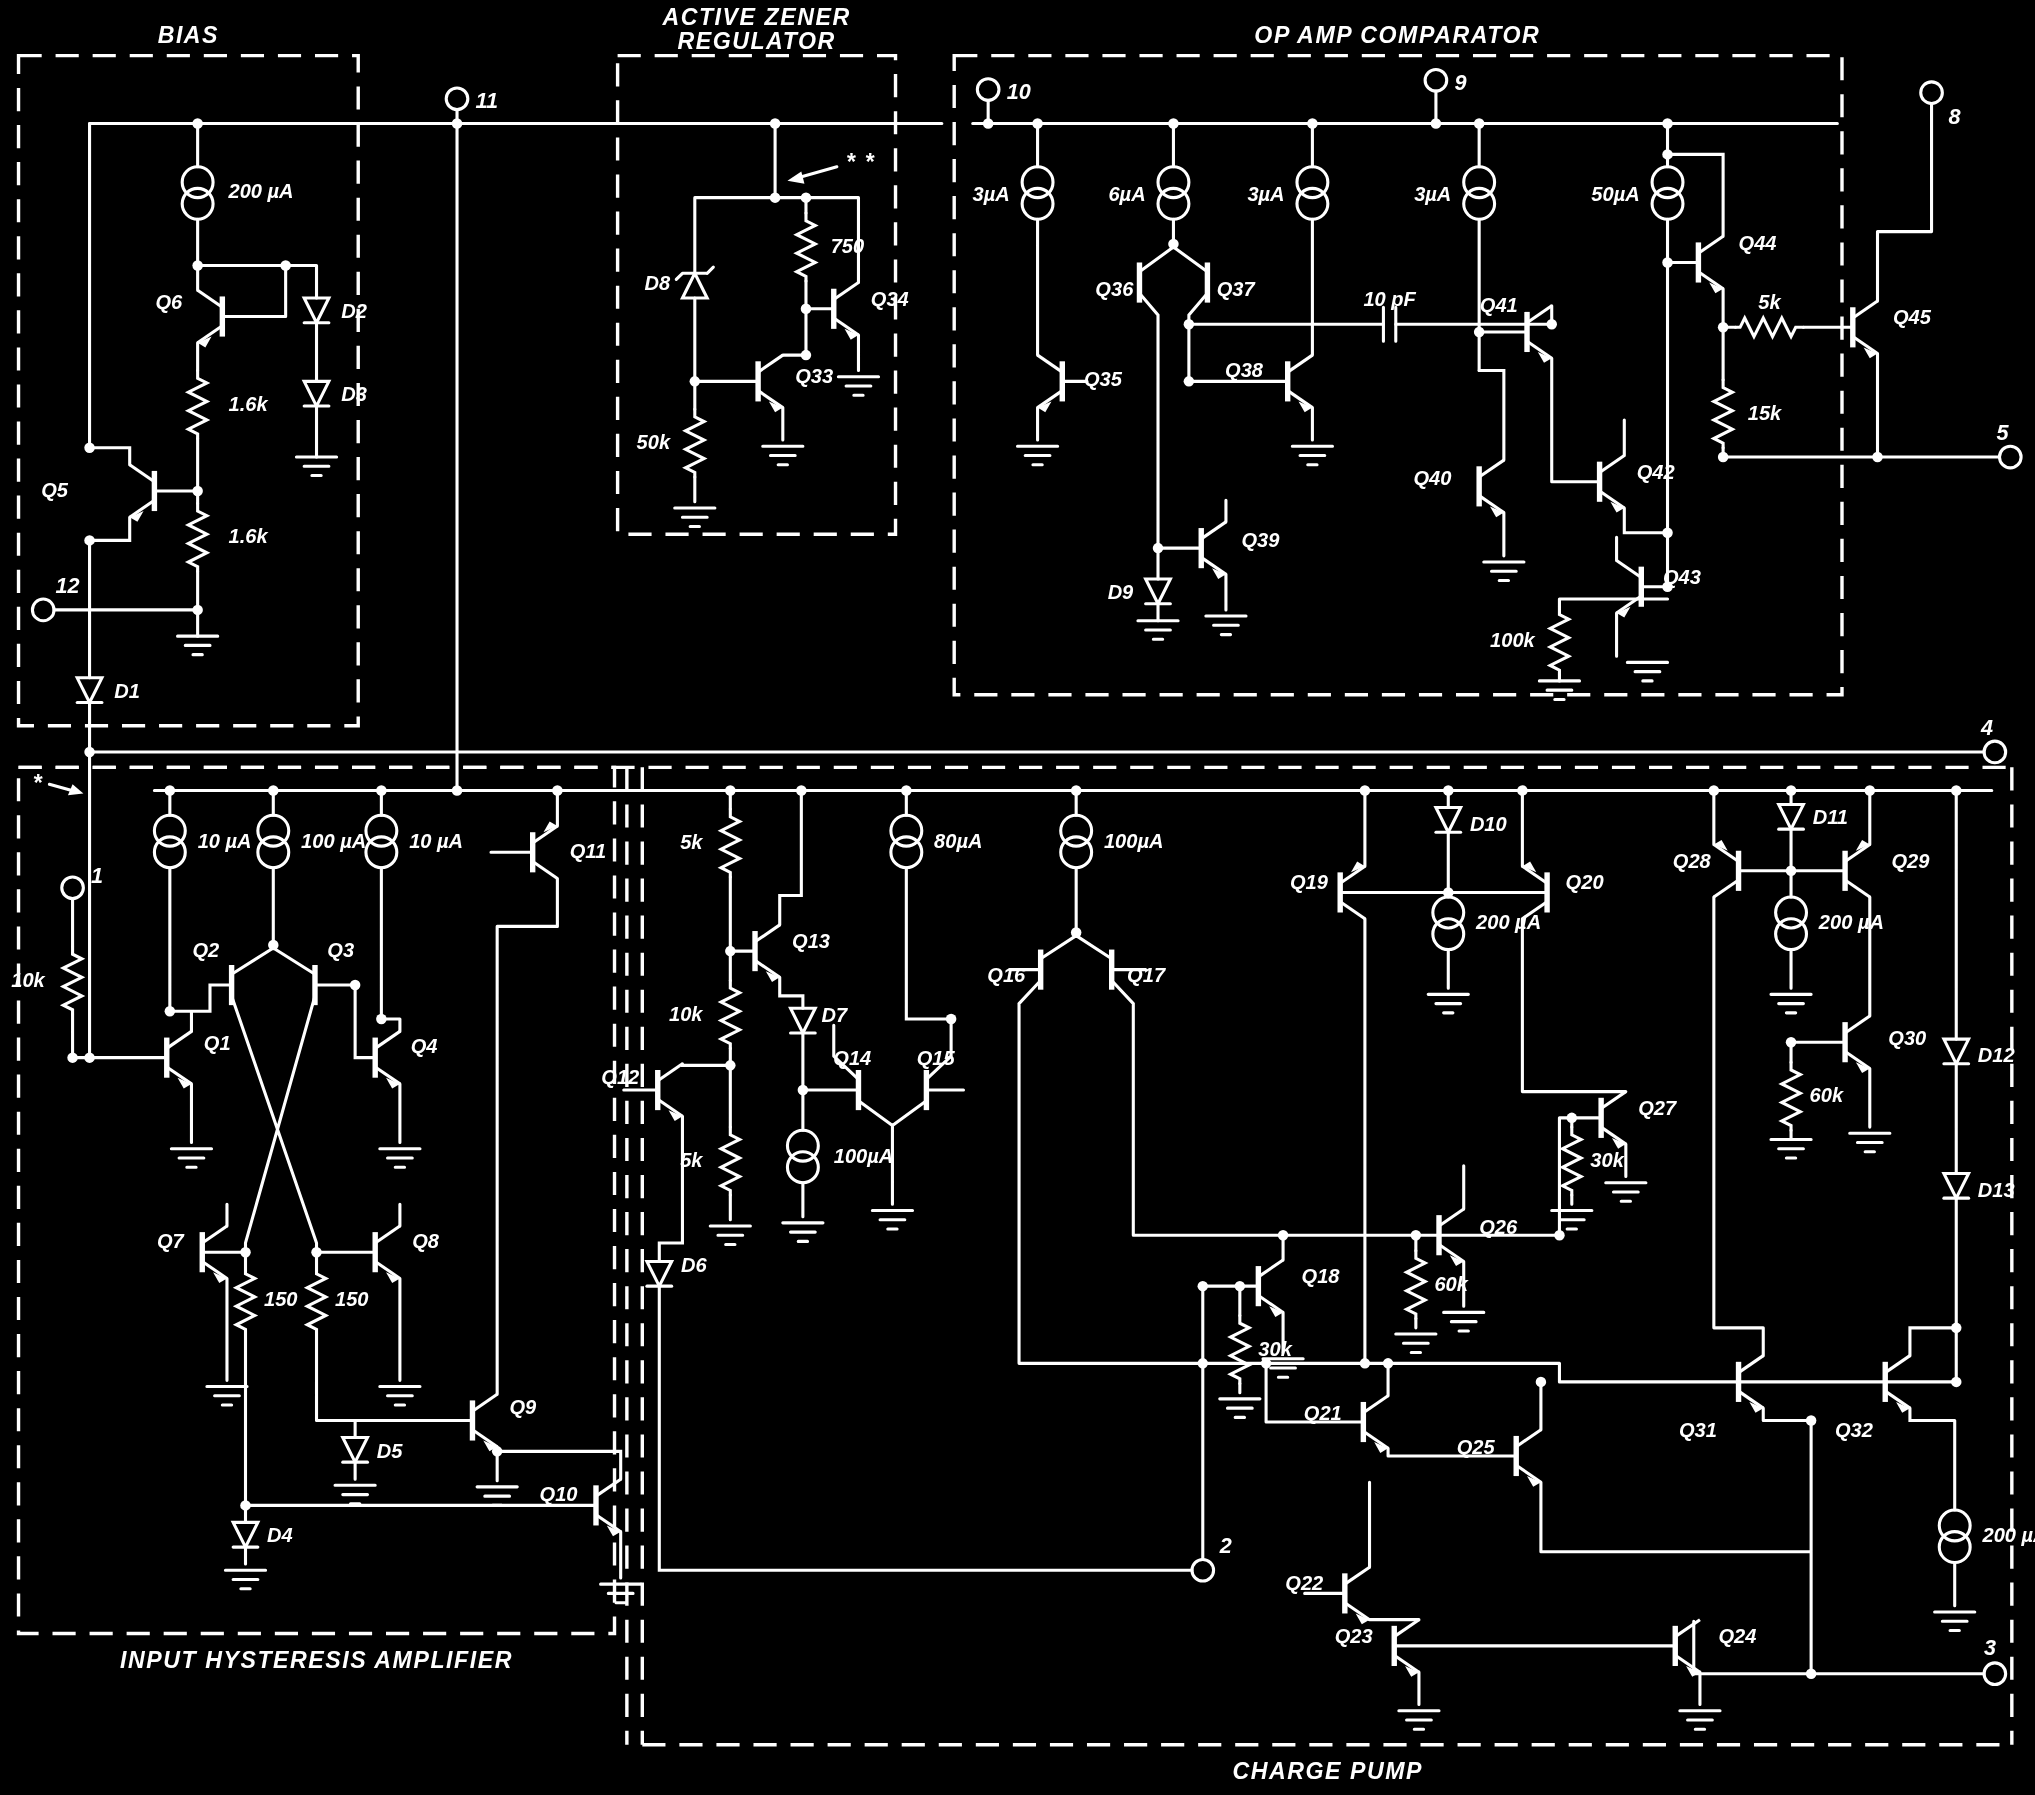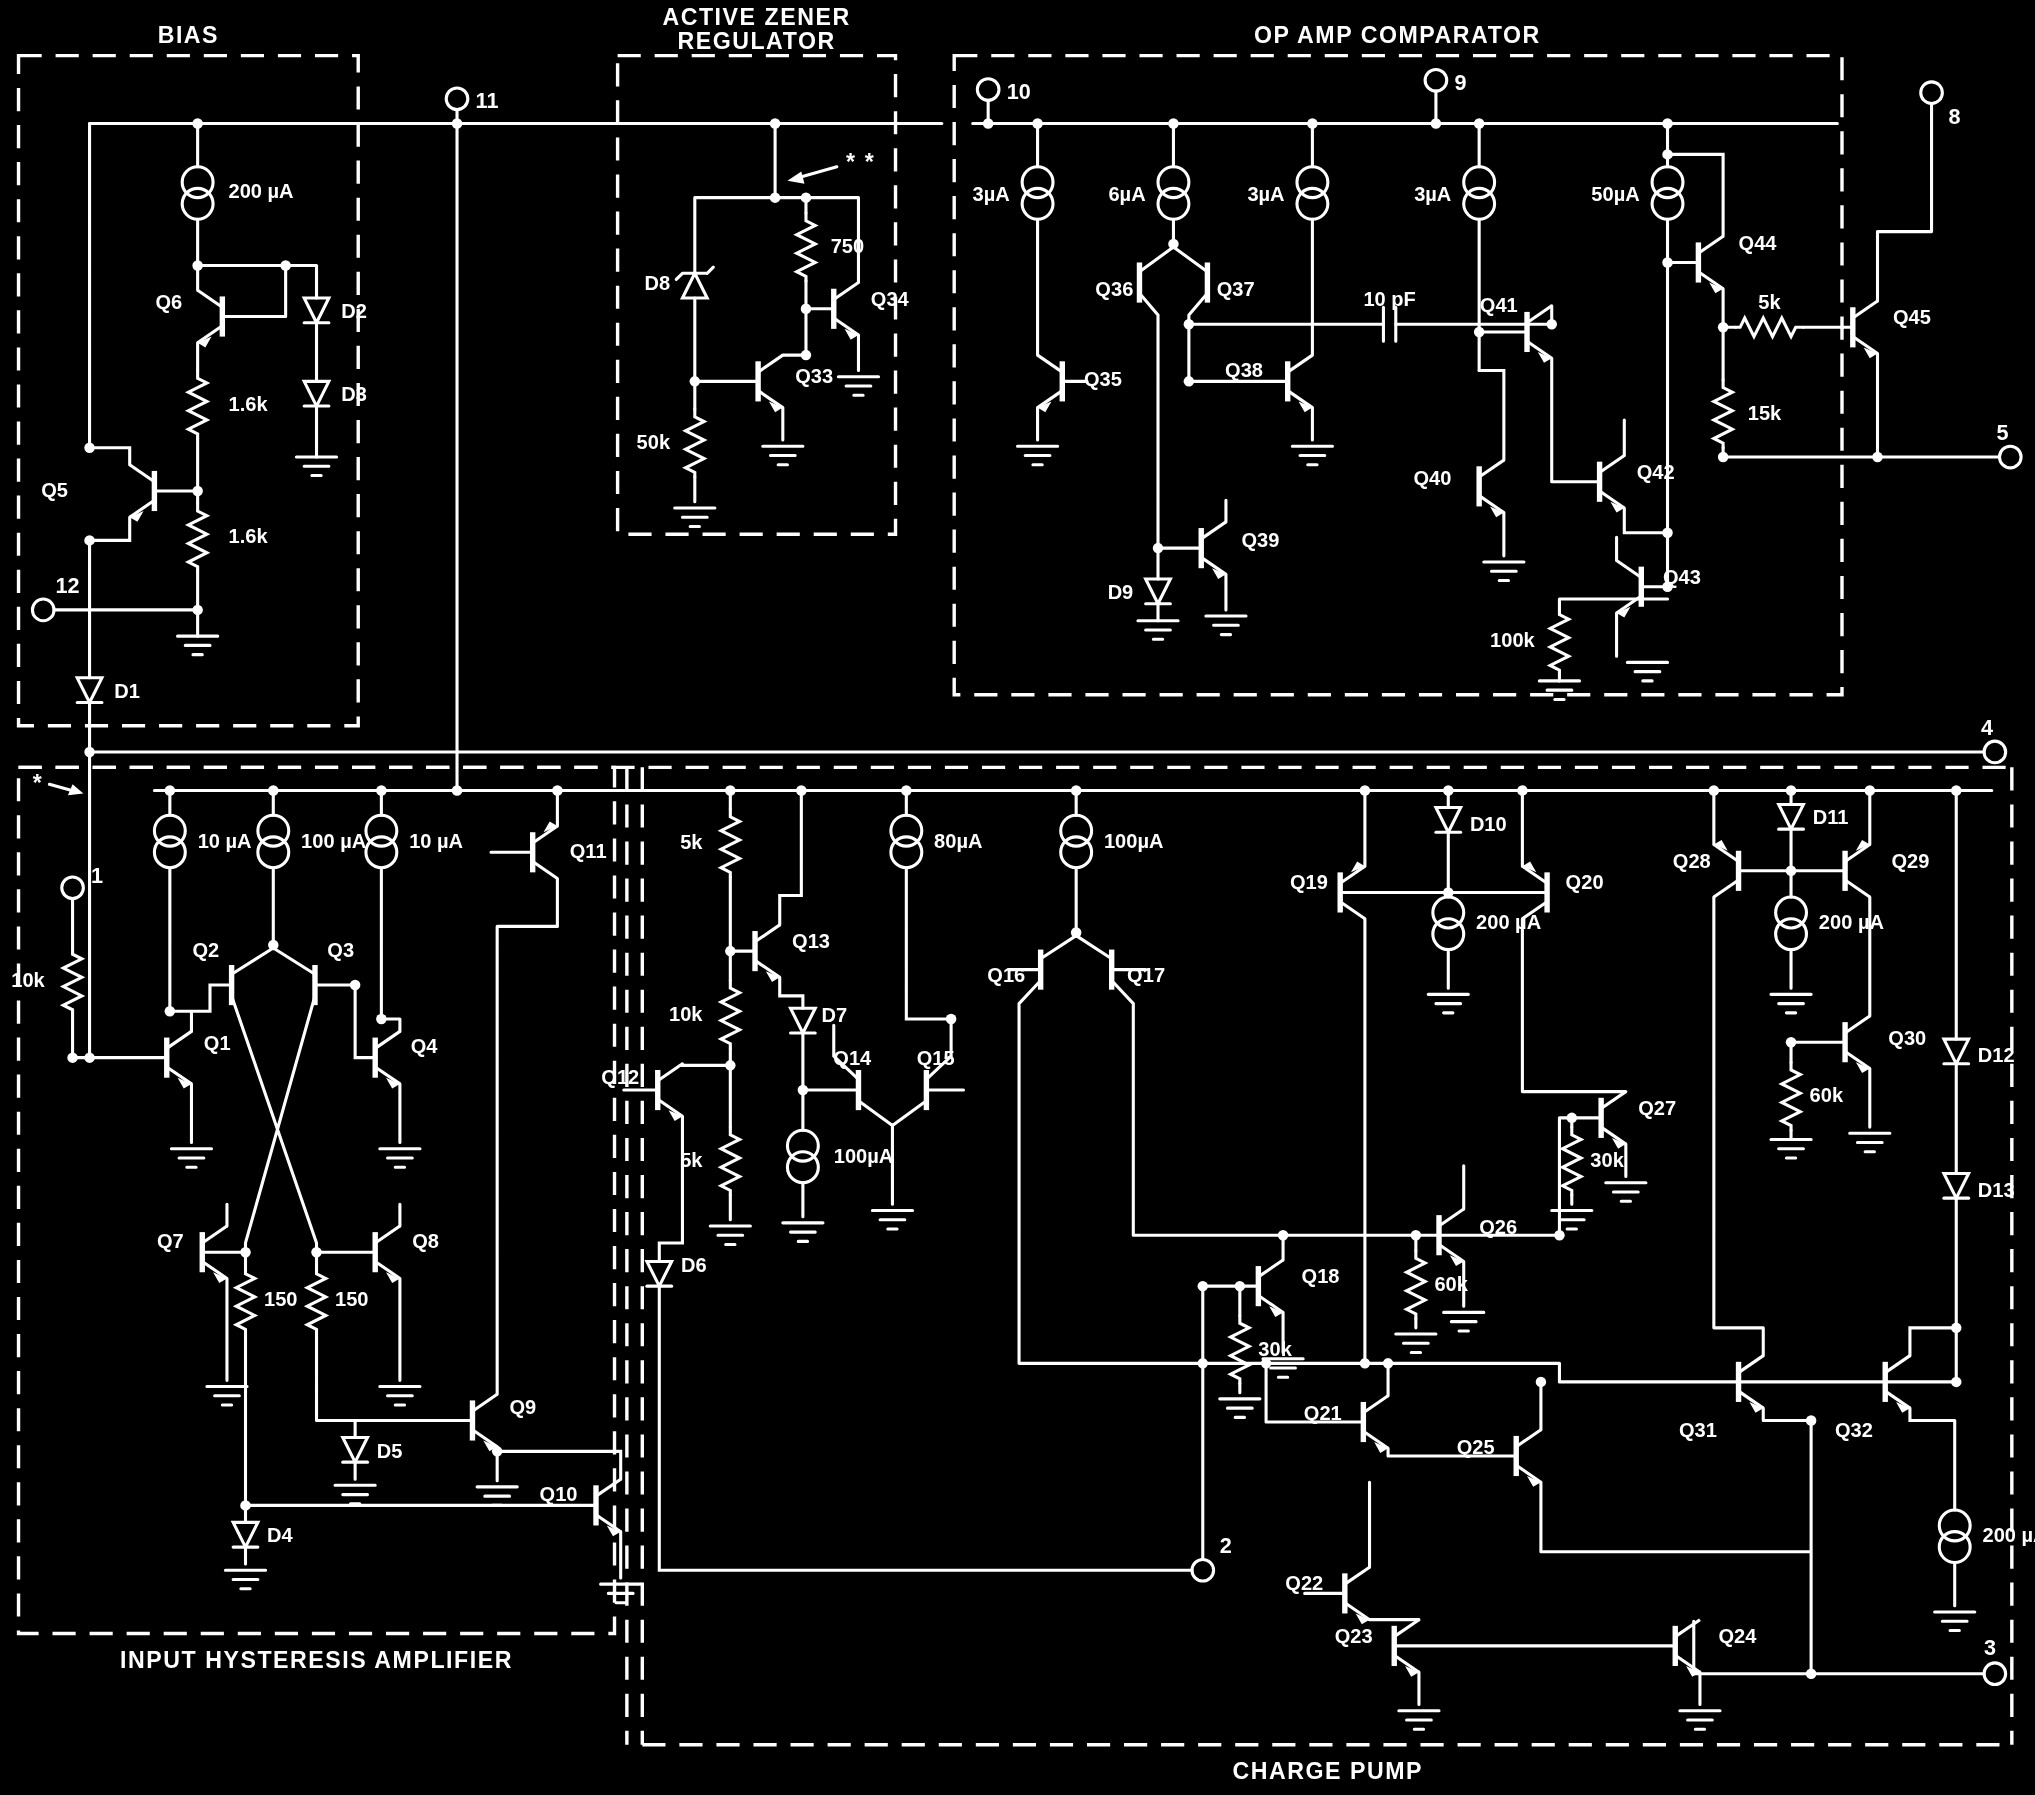--- a/index.html
+++ b/index.html
@@ -1,16 +1,16 @@
 <!DOCTYPE html>
 <html style="font-size:8.2px"><head>
 <meta charset="utf-8">
 <style>
   html,body{margin:0;padding:0;background:#000;}
-  .wrap{width:100%;background:#ffffff;}
+  .wrap{width:100%;background:#ffffff;font-style:italic;}
   svg{display:block;width:100%;height:auto;background:#000;}
   .w{stroke:#fff;stroke-width:2;fill:none;stroke-linecap:round;}
   .dash{stroke:#fff;stroke-width:2.2;fill:none;stroke-dasharray:15 9;}
   .lbl{font-family:"Liberation Sans",sans-serif;font-size:13px;font-weight:bold;fill:#fff;}
   .ttl{font-family:"Liberation Sans",sans-serif;font-size:15px;font-weight:bold;fill:#fff;letter-spacing:1px;}
   .pinlbl{font-family:"Liberation Sans",sans-serif;font-size:14px;font-weight:bold;fill:#fff;}
   .dot{fill:#fff;stroke:none;}
 </style>
 </head>
 <body>

